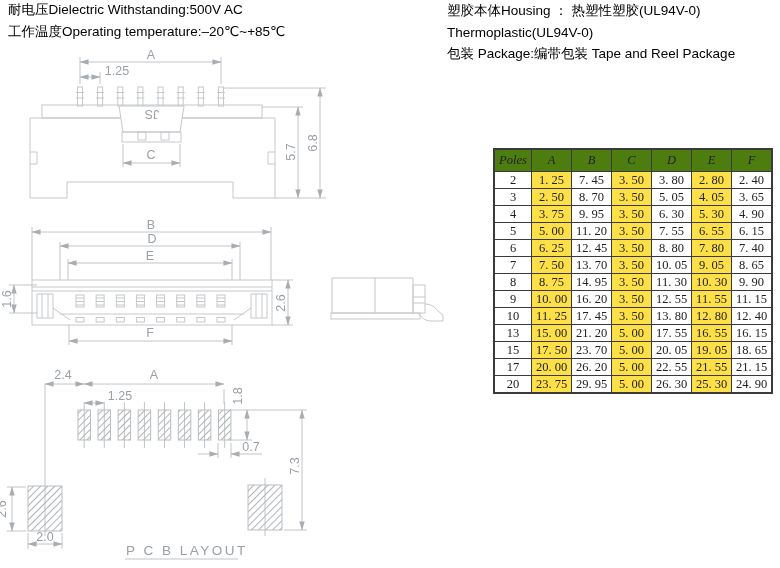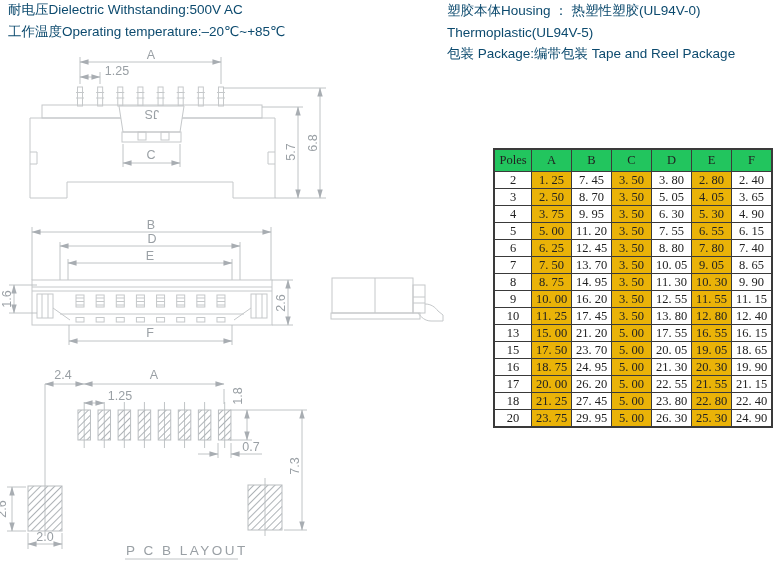--- a/index.html
+++ b/index.html
@@ -1,49 +1,49 @@
 <!DOCTYPE html>
 <html><head>
 <meta charset="utf-8">
 <style>
   html,body{margin:0;padding:0;}
   body{
     width:780px;height:568px;position:relative;background:#ffffff;
     font-family:"Liberation Sans","DejaVu Sans",sans-serif;overflow:hidden;
   }
-  .note{position:absolute;color:#0c4a6e;font-size:13.5px;}
+  .note{position:absolute;color:#000000;font-size:13.5px;}
   .note p{margin:0 0 7px 0;line-height:14.5px;white-space:nowrap;}
   #note-tl{left:8px;top:3px;}
   #note-tr{left:447px;top:4px;}
   #art{position:absolute;left:0;top:50px;width:480px;height:518px;}
   .ln{stroke:#c5c8ca;fill:none;stroke-width:1;}
   .lnf{stroke:#c5c8ca;fill:#ffffff;stroke-width:1;}
   .dim{stroke:#b9bdc0;fill:none;stroke-width:0.9;}
   .hatched{stroke:#b9bdc0;stroke-width:1;}
   .dtx{fill:#9aa0a5;font-family:"Liberation Sans","DejaVu Sans",sans-serif;font-size:12.5px;}
   .cap{fill:#9aa0a5;font-family:"Liberation Sans","DejaVu Sans",sans-serif;font-size:13.5px;letter-spacing:2.5px;}
   #table-wrap{position:absolute;left:493px;top:148px;}
   table{border-collapse:collapse;border:2px solid #3a3a3a;
     font-family:"Liberation Serif","DejaVu Serif",serif;font-size:12.5px;color:#222222;}
   th,td{border:1px solid #3a3a3a;text-align:center;padding:0;font-weight:normal;white-space:nowrap;}
-  th{height:21px;background:#22c55e;}
+  th{height:21px;background:#4d7c0f;font-style:italic;}
   td{height:16px;background:#ffffff;}
-  td.stripe{background:#eab308;}
+  td.stripe{background:#fde047;}
 </style>
 </head>
 <body>
 
 <div id="note-tl" class="note">
   <p>耐电压Dielectric Withstanding:500V AC</p>
   <p>工作温度Operating temperature:–20℃~+85℃</p>
 </div>
 
 <div id="note-tr" class="note">
   <p>塑胶本体Housing ： 热塑性塑胶(UL94V-0)</p>
-  <p>Thermoplastic(UL94V-5)</p>
+  <p>Thermoplastic(UL94V-0)</p>
   <p>包装 Package:编带包装 Tape and Reel Package</p>
 </div>
 
 <svg id="art" viewBox="0 50 480 518">
   <defs>
     <marker id="ma" orient="auto-start-reverse" markerWidth="12" markerHeight="8" refX="9.5" refY="3">
       <path d="M0,0 L10,3 L0,6 Z" fill="#a8adb2"></path>
     </marker>
     <pattern id="hatch" patternUnits="userSpaceOnUse" width="5" height="5" patternTransform="rotate(-45)">
       <line x1="0" y1="2.5" x2="5" y2="2.5" stroke="#aeb3b7" stroke-width="1"></line>
@@ -382,47 +382,29 @@
         <tr>
           <td>15</td>
           <td class="stripe">17. 50</td>
           <td>23. 70</td>
           <td class="stripe">5. 00</td>
           <td>20. 05</td>
           <td class="stripe">19. 05</td>
           <td>18. 65</td>
         </tr>
         <tr>
-          <td>16</td>
-          <td class="stripe">18. 75</td>
-          <td>24. 95</td>
-          <td class="stripe">5. 00</td>
-          <td>21. 30</td>
-          <td class="stripe">20. 30</td>
-          <td>19. 90</td>
-        </tr>
-        <tr>
           <td>17</td>
           <td class="stripe">20. 00</td>
           <td>26. 20</td>
           <td class="stripe">5. 00</td>
           <td>22. 55</td>
           <td class="stripe">21. 55</td>
           <td>21. 15</td>
         </tr>
         <tr>
-          <td>18</td>
-          <td class="stripe">21. 25</td>
-          <td>27. 45</td>
-          <td class="stripe">5. 00</td>
-          <td>23. 80</td>
-          <td class="stripe">22. 80</td>
-          <td>22. 40</td>
-        </tr>
-        <tr>
           <td>20</td>
           <td class="stripe">23. 75</td>
           <td>29. 95</td>
           <td class="stripe">5. 00</td>
           <td>26. 30</td>
           <td class="stripe">25. 30</td>
           <td>24. 90</td>
         </tr>
       </tbody>
   </table>

